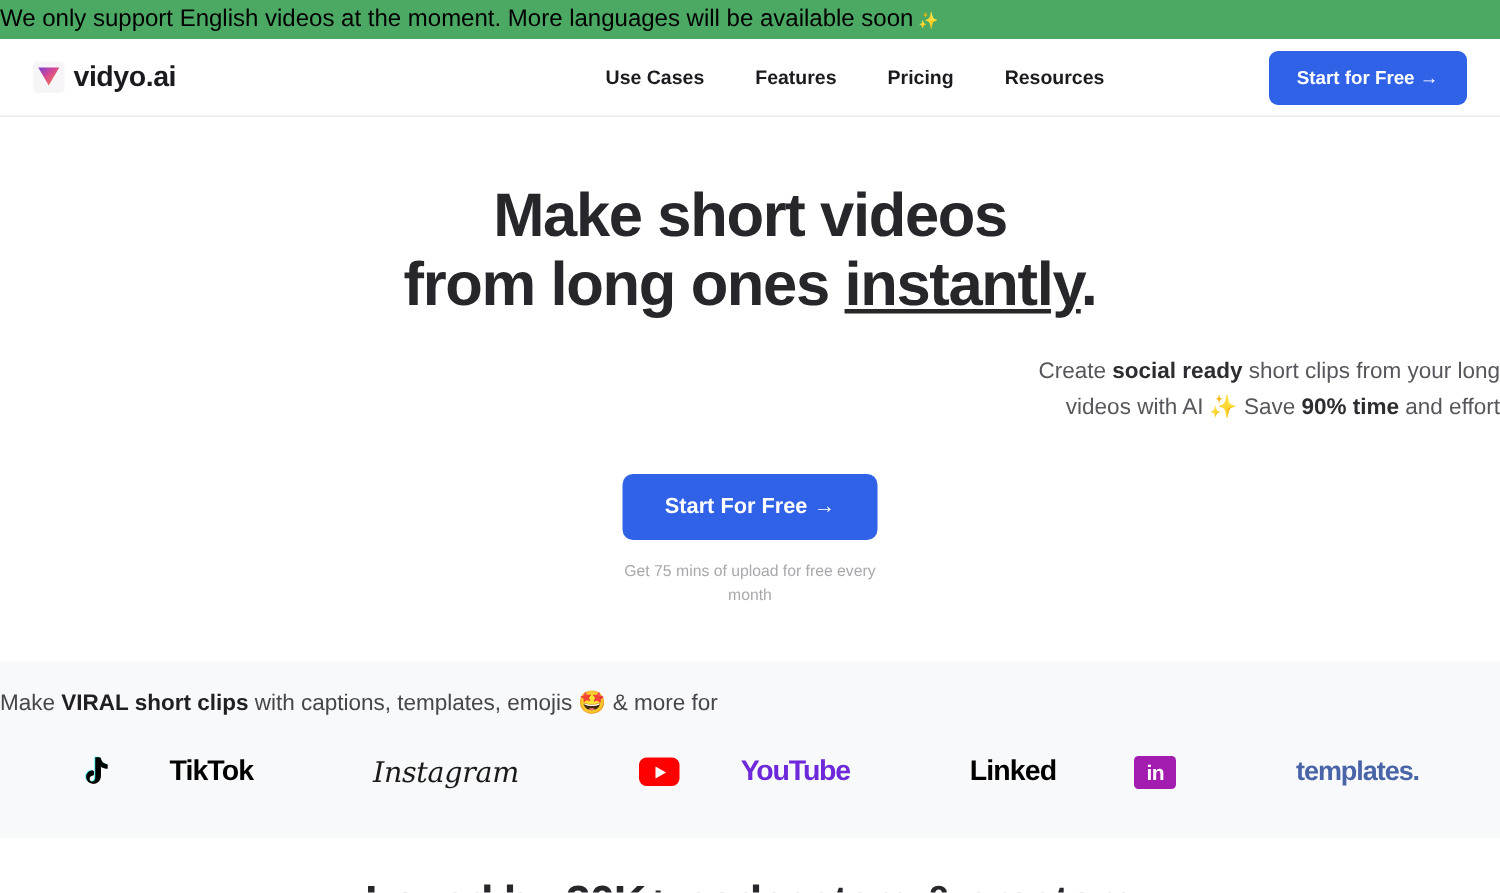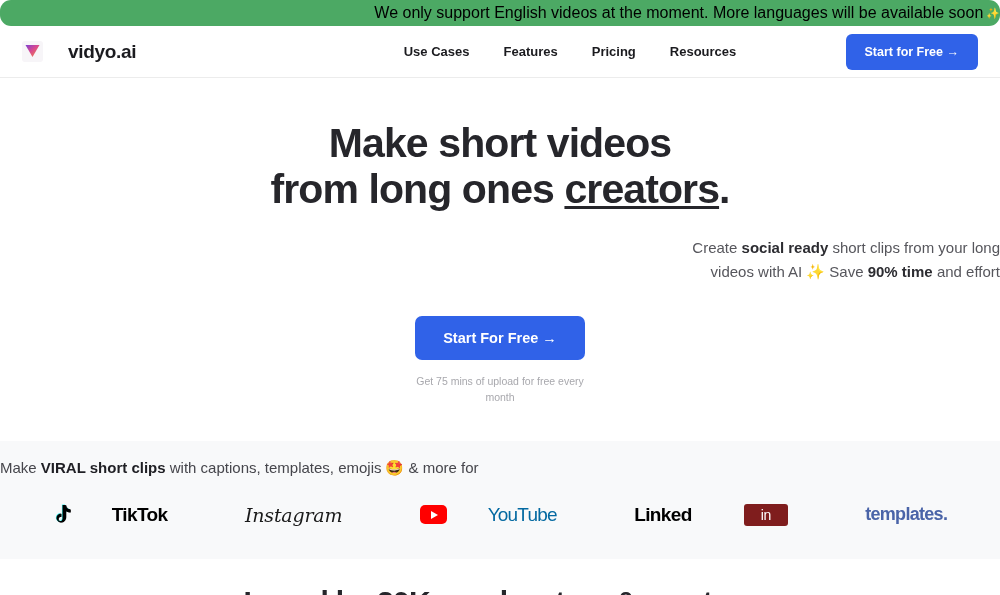--- a/index.html
+++ b/index.html
@@ -12,39 +12,38 @@
     font-family: "Liberation Sans", sans-serif;
     -webkit-font-smoothing: antialiased;
   }
 
   
   .banner {
     height: 26px;
     background: #4CA964;
     display: flex;
     align-items: center;
-    justify-content: flex-end;
-    border-radius: 11px;
+    justify-content: flex-start;
   }
   .banner-emoji { font-size: 11px; margin-left: 3px; }
 
   
   .header {
     height: 52px;
     background: #ffffff;
     border-bottom: 1px solid #ececec;
     display: flex;
     align-items: center;
     padding: 0 22px 0 22px;
     position: relative;
   }
   .brand {
     display: flex;
     align-items: flex-start;
-    gap: 25px;
+    gap: 6px;
   }
   .brand-mark {
     width: 21px;
     height: 21px;
     background: #f7f5f8;
     border-radius: 3px;
     display: flex;
     align-items: center;
     justify-content: center;
   }
@@ -191,41 +190,41 @@
   }
   .yt-play {
     width: 0; height: 0;
     border-top: 4.5px solid transparent;
     border-bottom: 4.5px solid transparent;
     border-left: 7px solid #ffffff;
     margin-left: 2px;
   }
   .yt-word {
     font-size: 19px;
-    font-weight: normal;
-    color: #0369a1;
+    font-weight: bold;
+    color: #6d28d9;
     letter-spacing: -0.8px;
   }
 
   
   .li-word {
     font-size: 19px;
     font-weight: bold;
     color: #000000;
     letter-spacing: -0.6px;
     margin-right: 16px;
   }
   .li-badge {
-    width: 44px;
+    width: 28px;
     height: 22px;
-    background: #7f1d1d;
+    background: #a21caf;
     border-radius: 3px;
     color: #ffffff;
     font-size: 14px;
-    font-weight: normal;
+    font-weight: bold;
     display: flex;
     align-items: center;
     justify-content: center;
     letter-spacing: -0.5px;
   }
 
   
   .fb-word {
     font-size: 18px;
     font-weight: bold;
@@ -278,21 +277,21 @@
     <span class="nav-item">Pricing</span>
     <span class="nav-item">Resources</span>
   </div>
 
   <button class="header-cta">Start for Free →</button>
 </div>
 
 <div class="hero">
   <h1 class="hero-title">
     <span>Make short videos</span><br>
-    <span>from long ones </span><span class="underline">creators</span><span>.</span>
+    <span>from long ones </span><span class="underline">instantly</span><span>.</span>
   </h1>
 
   <p class="hero-sub">
     <span>Create </span><b>social ready</b><span> short clips from your long</span><br>
     <span>videos with AI </span><span class="sparkle">✨</span><span> Save </span><b>90% time</b><span> and effort</span>
   </p>
 
   <div class="hero-cta-wrap">
     <button class="hero-cta">Start For Free →</button>
     <div class="hero-note">Get 75 mins of upload for free every month</div>

